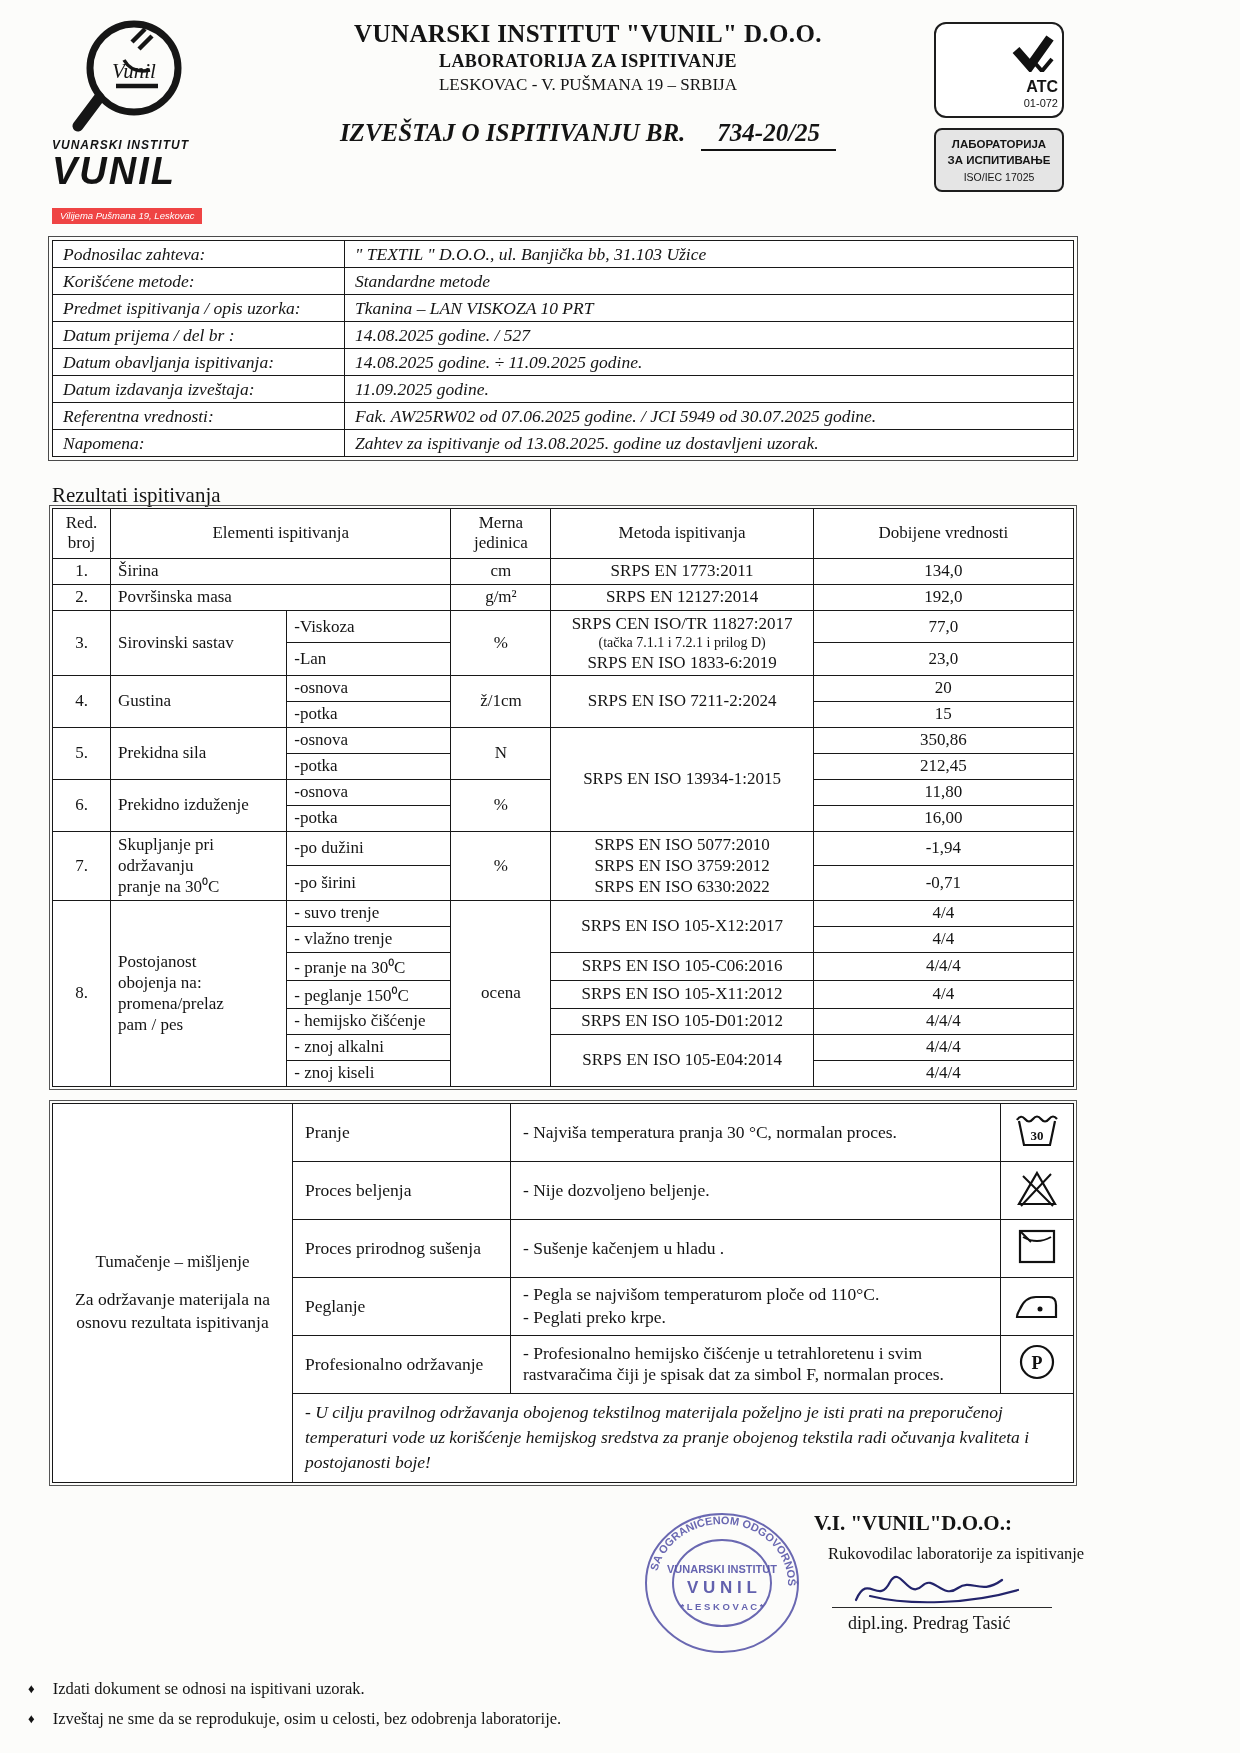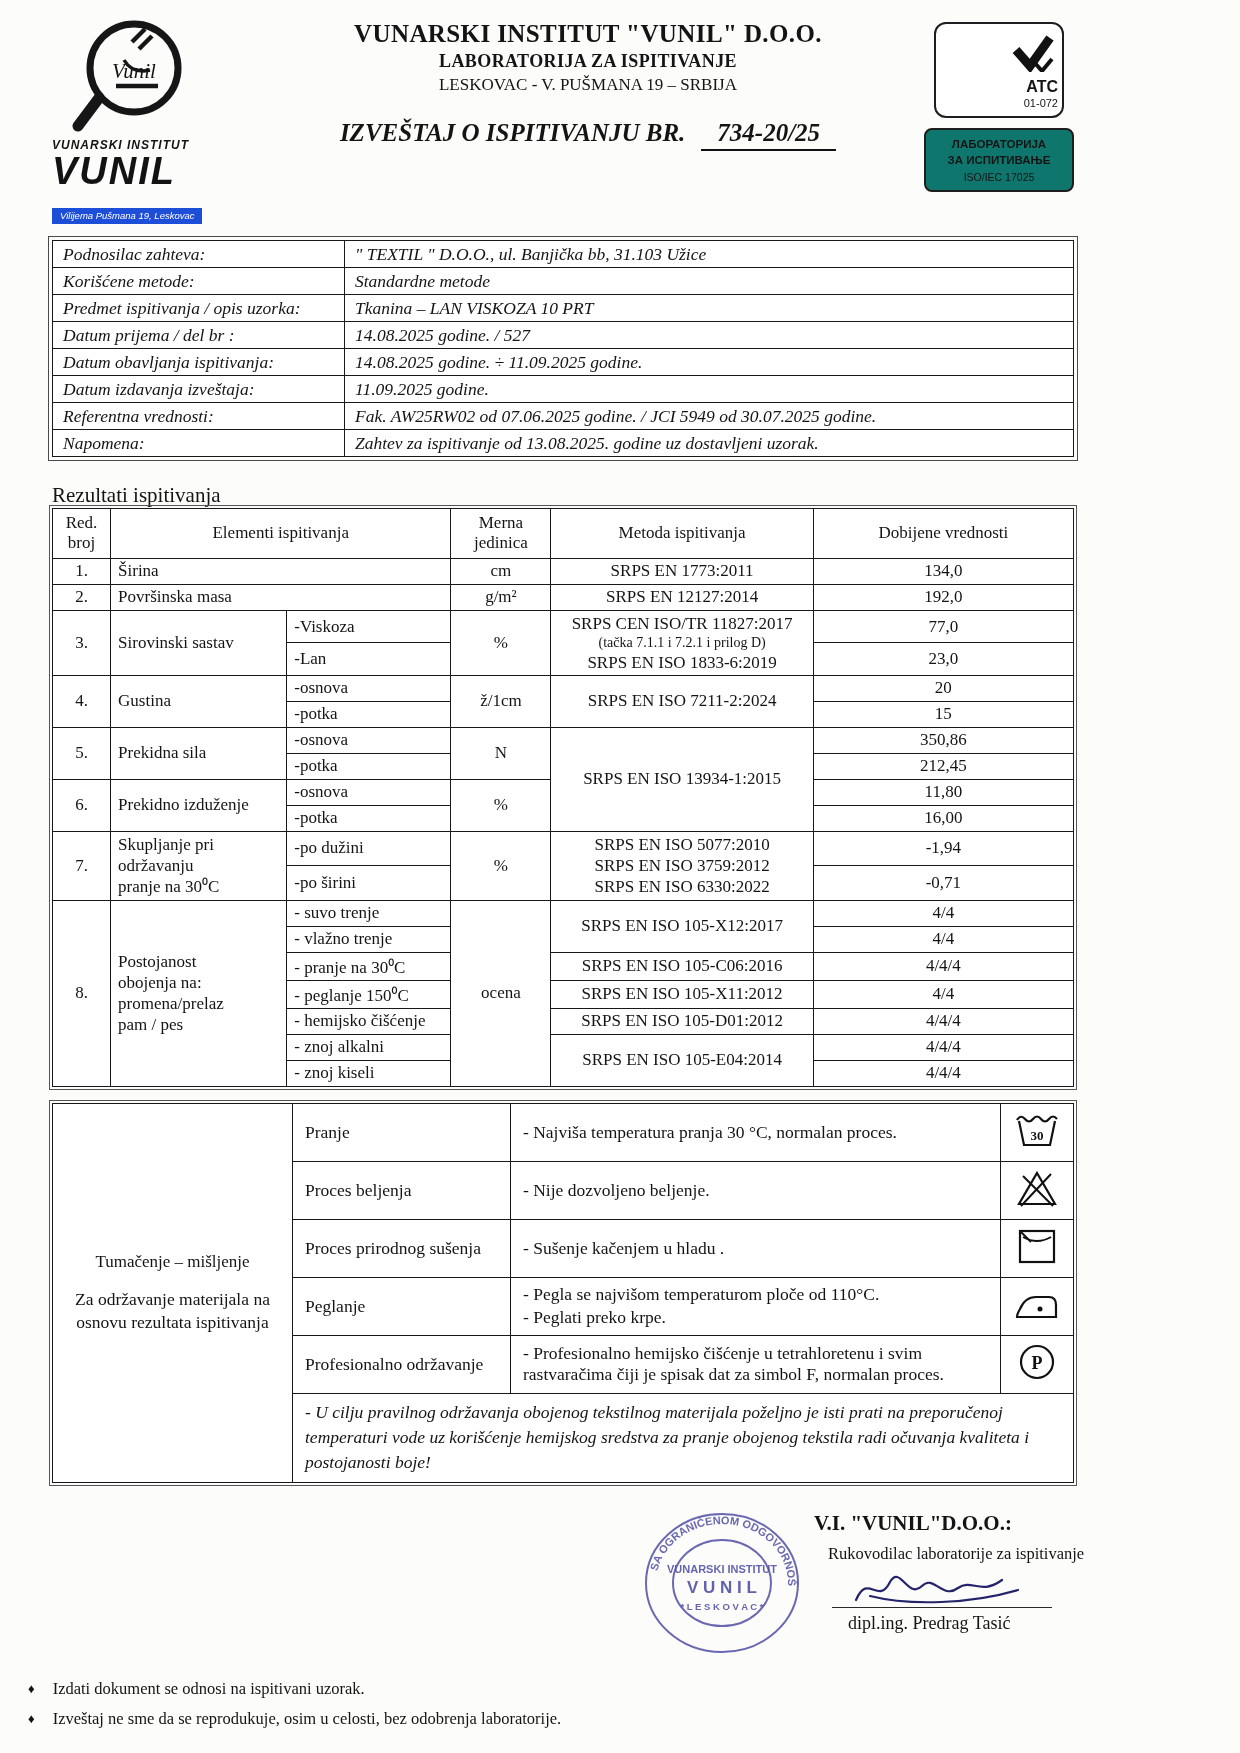--- a/index.html
+++ b/index.html
@@ -6,32 +6,32 @@
   html,body { width:1240px; height:1753px; }
   body { background:#e9e9e5; font-family:"Liberation Serif", serif; color:#141414; }
   .page { width:1240px; height:1753px; background:#fcfcfa; overflow:hidden; position:relative; padding-top:12px; }
   .content { width:1022px; margin-left:52px; }
 
   
   .header { display:flex; align-items:flex-start; }
   .logo-col { width:200px; padding-top:4px; }
   .brand-small { font-family:"Liberation Sans",sans-serif; font-size:12px; font-weight:bold; font-style:italic; letter-spacing:1px; margin-top:2px; }
   .brand-big { font-family:"Liberation Sans",sans-serif; font-size:38px; font-weight:bold; font-style:italic; letter-spacing:2px; line-height:1; color:#131313; }
-  .brand-bar { display:inline-block; background:#1d4ed8; color:#fff; font-family:"Liberation Sans",sans-serif; font-size:9.5px; font-style:italic; padding:2px 8px 3px; margin-top:18px; }
+  .brand-bar { display:inline-block; background:#ef4444; color:#fff; font-family:"Liberation Sans",sans-serif; font-size:9.5px; font-style:italic; padding:2px 8px 3px; margin-top:18px; }
   .center-col { flex:1; text-align:center; padding-top:8px; }
   .org-name { font-size:25px; font-weight:bold; letter-spacing:.4px; }
   .org-l2 { font-size:18px; font-weight:bold; margin-top:3px; letter-spacing:.4px; }
   .org-l3, .org-l4 { font-size:17px; margin-top:3px; }
   .report-title-row { margin-top:24px; font-size:25px; font-weight:bold; font-style:italic; white-space:nowrap; }
   .report-number { display:inline-block; margin-left:16px; padding:0 16px 2px; border-bottom:2.5px solid #111; }
   .acc-col { width:150px; display:flex; flex-direction:column; align-items:center; gap:10px; padding-top:10px; }
   .acc-box { width:130px; border:2px solid #1d1d1d; border-radius:12px; text-align:right; padding:8px 4px 7px; background:#fff; }
   .acc-name { font-family:"Liberation Sans",sans-serif; font-weight:bold; font-size:16px; margin-top:2px; }
   .acc-code { font-family:"Liberation Sans",sans-serif; font-size:11px; margin-top:1px; }
-  .acc-box2 { width:150px; border:2px solid #1d1d1d; border-radius:8px; text-align:center; padding:7px 2px; font-family:"Liberation Sans",sans-serif; background:#0f766e; }
+  .acc-box2 { width:130px; border:2px solid #1d1d1d; border-radius:8px; text-align:center; padding:7px 2px; font-family:"Liberation Sans",sans-serif; background:#e5e5e5; }
   .acc-l { font-size:11.5px; font-weight:bold; line-height:1.35; }
   .acc-iso { font-size:10.5px; margin-top:3px; }
 
   
   .info { width:100%; border-collapse:collapse; margin-top:16px; outline:1.5px solid #4a4a4a; outline-offset:3px; background:#fff;font-style:italic; }
   .info td { border:1.8px solid #181818; font-size:17.5px; padding:2px 10px; height:27px; }
   .info td.lbl { width:292px; }
 
   
   .section-title { font-size:21px; margin:26px 0 0; }

